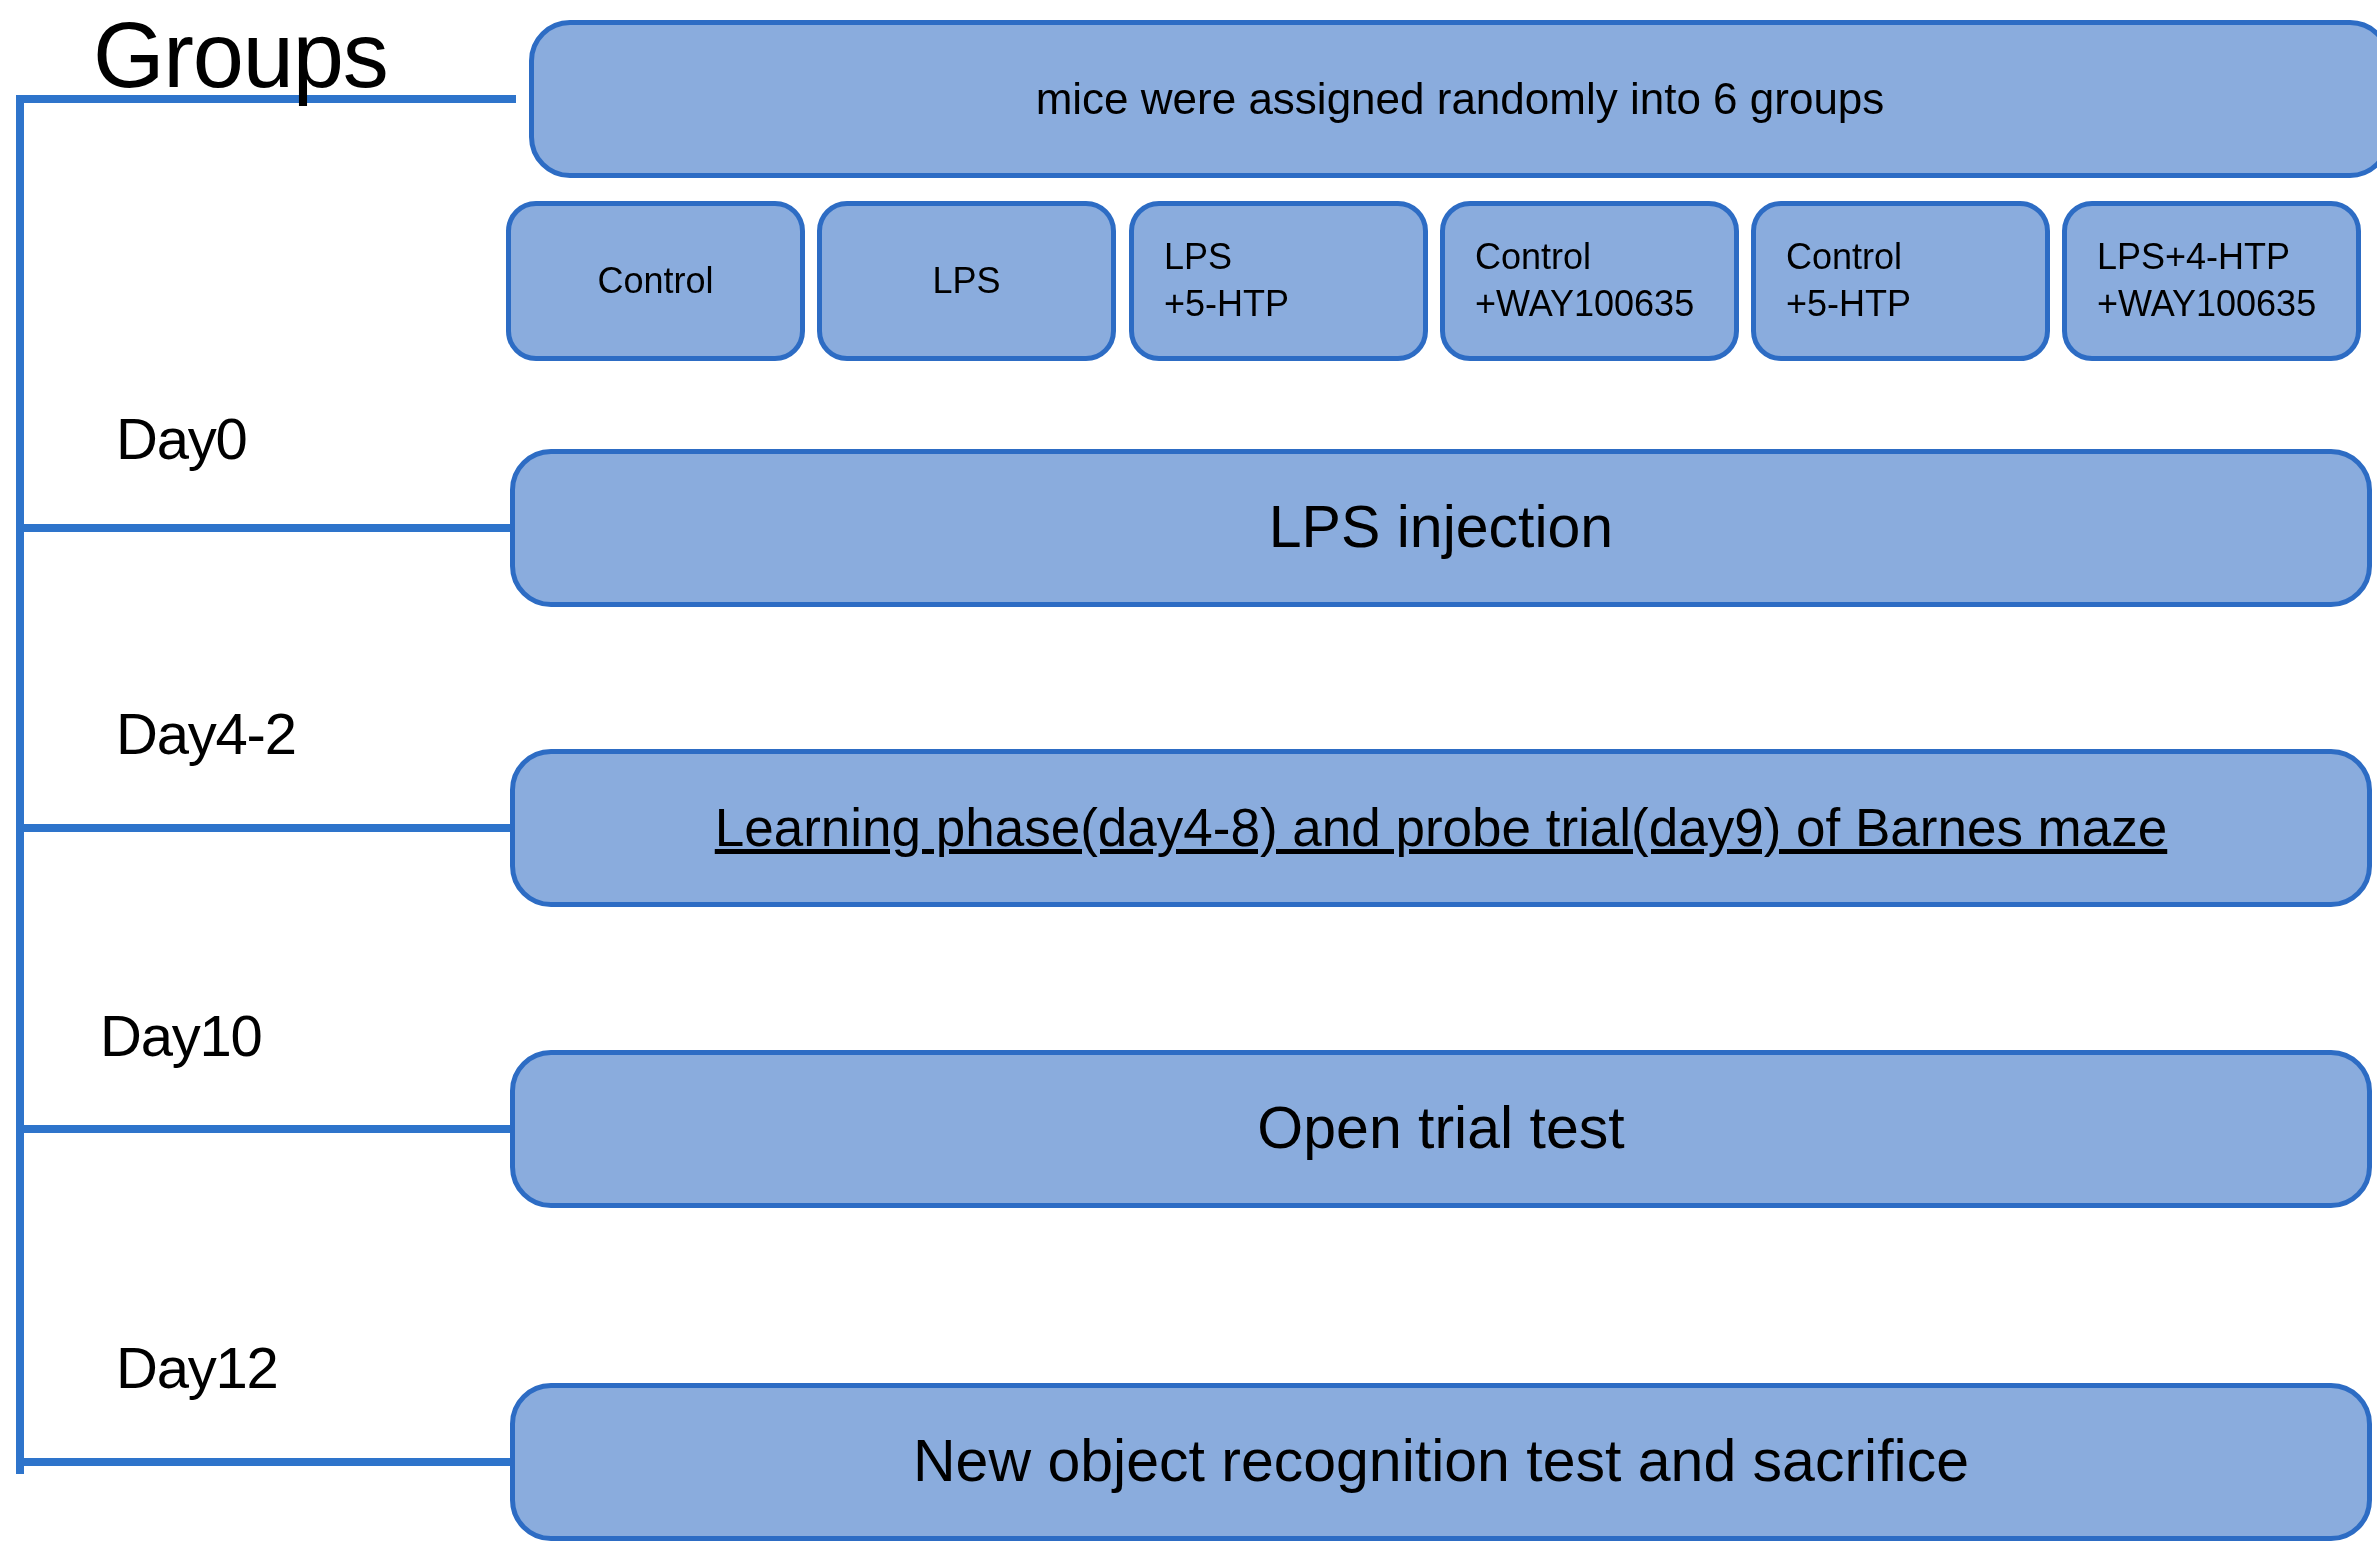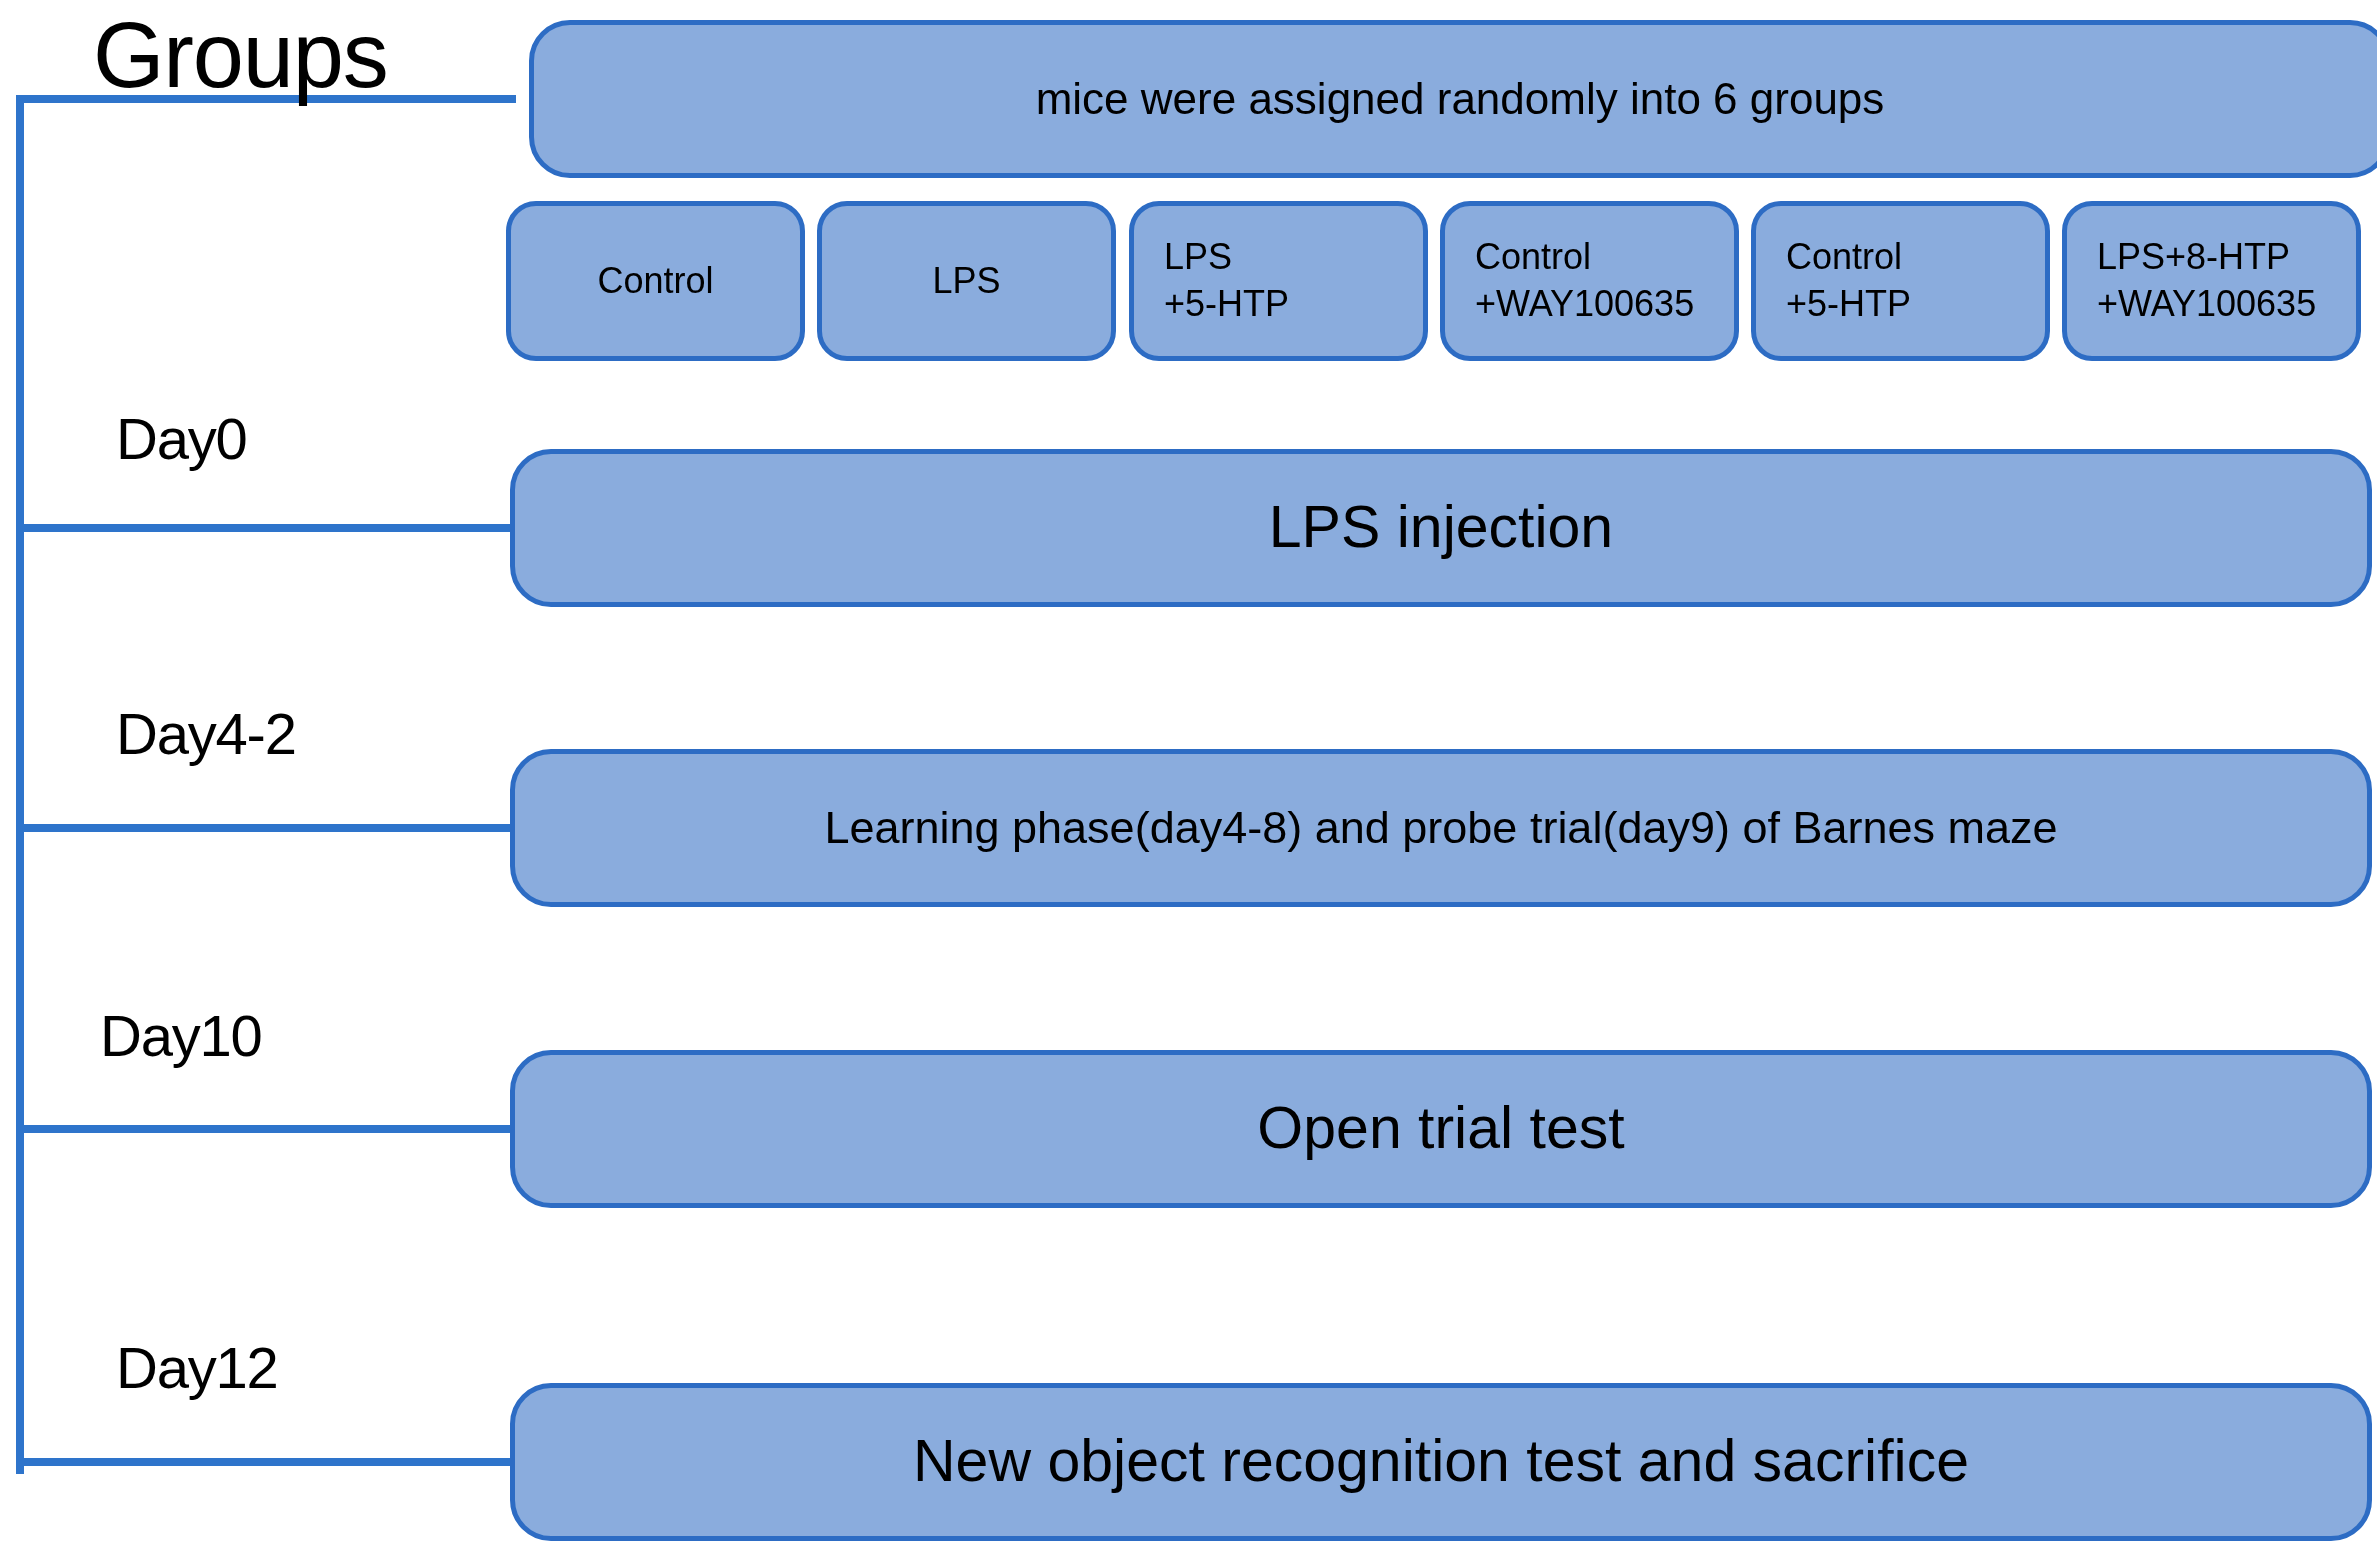--- a/index.html
+++ b/index.html
@@ -75,21 +75,21 @@
     line-height: 1.15;
     color: var(--text);
   }
   .box.wide {
     left: 510px;
     width: 1862px;
     height: 158px;
   }
   .bx-groups { top: 20.4px;  font-size: 44px; margin-left: 19px; }
   .bx-day0   { top: 449px; }
-  .bx-day49  { top: 749px; font-size: 45px; }
+  .bx-day49  { top: 749px; font-size: 53px; text-decoration: underline; }
   .bx-day10  { top: 1050px; }
   .bx-day12  { top: 1383px; }
 
   
   .gbox {
     position: absolute;
     box-sizing: border-box;
     top: 201px;
     width: 299px;
     height: 160px;
@@ -150,21 +150,21 @@
   </div>
   <div class="gbox left gb-4">
     <span>Control</span>
     <span>+WAY100635</span>
   </div>
   <div class="gbox left gb-5">
     <span>Control</span>
     <span>+5-HTP</span>
   </div>
   <div class="gbox left gb-6">
-    <span>LPS+8-HTP</span>
+    <span>LPS+4-HTP</span>
     <span>+WAY100635</span>
   </div>
 
   <div class="box wide bx-day0">
     <span>LPS injection</span>
   </div>
   <div class="box wide bx-day49">
     <span>Learning phase(day4-8) and probe trial(day9) of Barnes maze</span>
   </div>
   <div class="box wide bx-day10">

